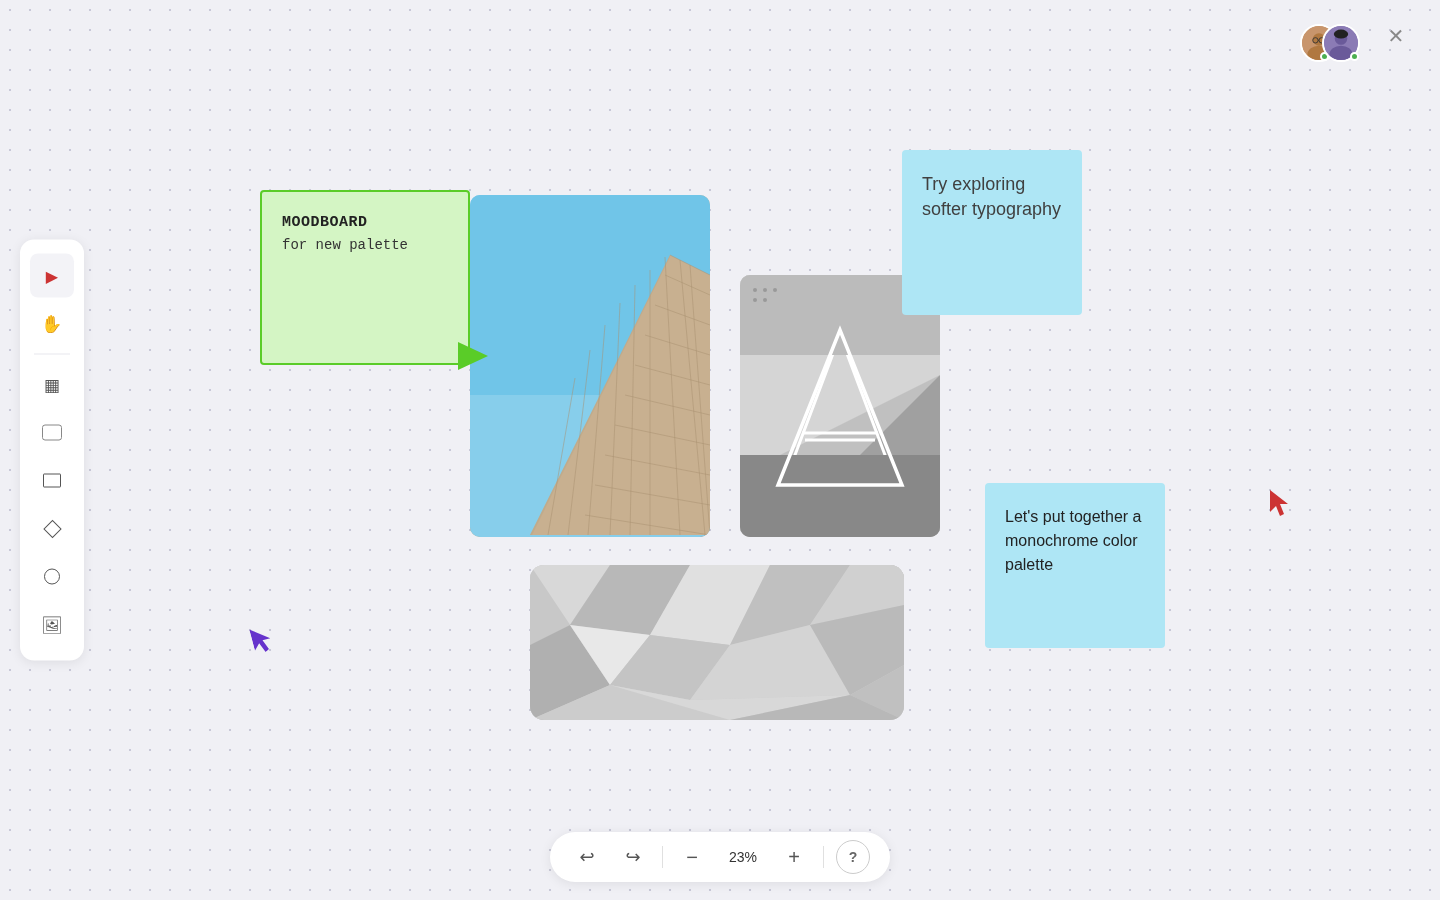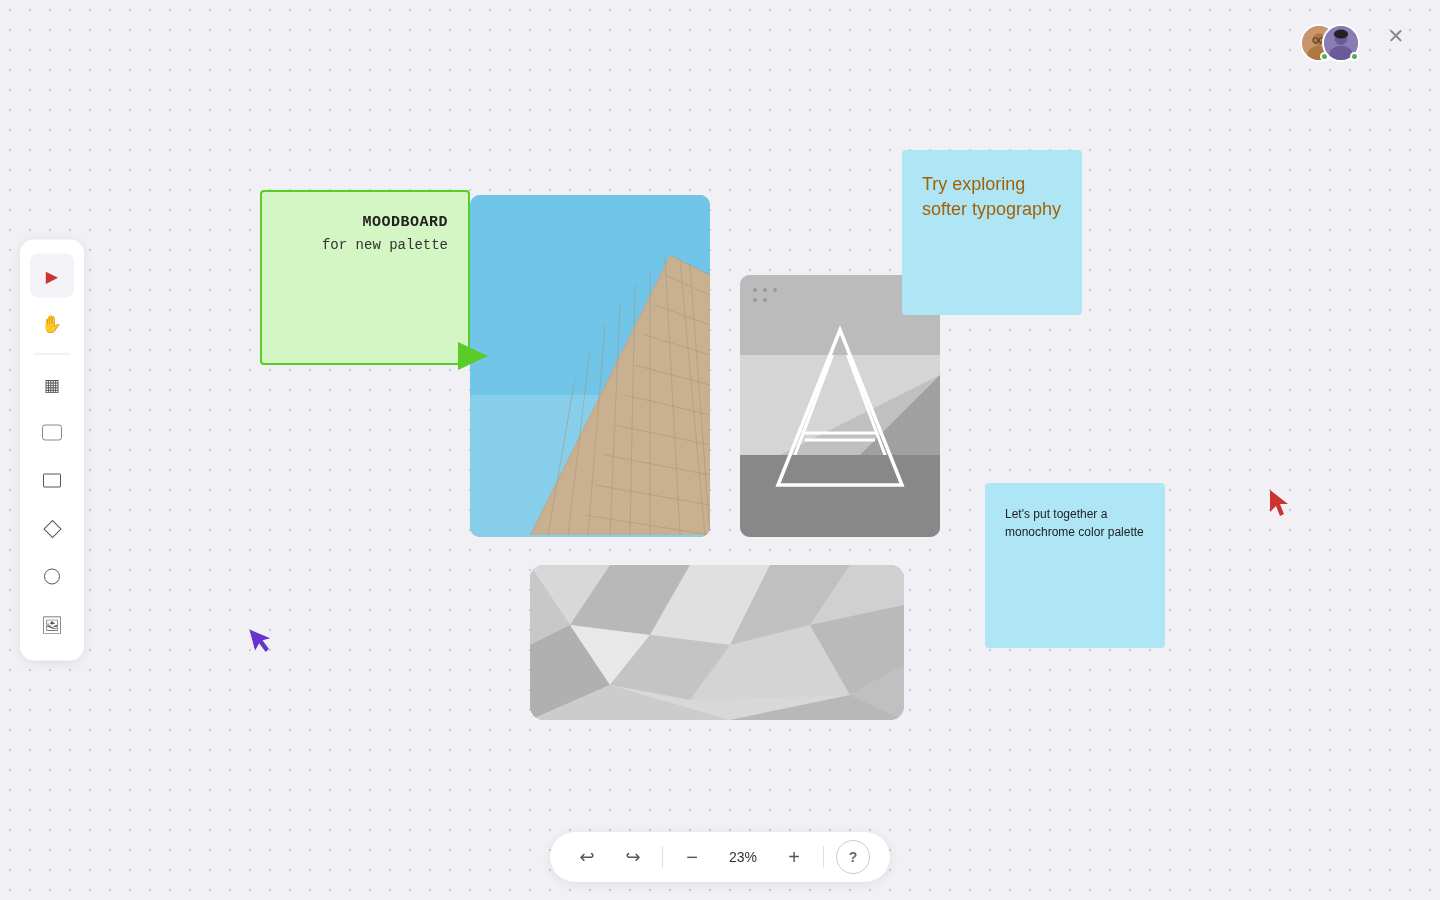--- a/index.html
+++ b/index.html
@@ -145,21 +145,20 @@
       position: absolute;
       left: 260px;
       top: 190px;
       width: 210px;
       height: 175px;
       background: #d4f5c4;
       border: 2.5px solid #5acc28;
       border-radius: 4px;
       padding: 22px 20px;
       z-index: 5;
-      text-align: right;
     }
 
     .sticky-moodboard-title {
       font-family: 'Courier New', monospace;
       font-weight: bold;
       font-size: 15px;
       color: #222;
       letter-spacing: 0.5px;
       margin-bottom: 6px;
     }
@@ -186,40 +185,40 @@
       width: 180px;
       height: 165px;
       background: #aee6f5;
       border-radius: 4px;
       padding: 22px 20px;
       z-index: 5;
     }
 
     .sticky-typography-text {
       font-size: 18px;
-      color: #a16207;
+      color: #404040;
       line-height: 1.4;
       font-family: Arial, sans-serif;
     }
 
     
     .sticky-monochrome {
       position: absolute;
       left: 985px;
       top: 483px;
       width: 180px;
       height: 165px;
       background: #aee6f5;
       border-radius: 4px;
       padding: 22px 20px;
       z-index: 5;
     }
 
     .sticky-monochrome-text {
-      font-size: 12px;
+      font-size: 16px;
       color: #222;
       line-height: 1.5;
       font-family: Arial, sans-serif;
     }
 
     
     .img-building {
       position: absolute;
       left: 470px;
       top: 195px;

